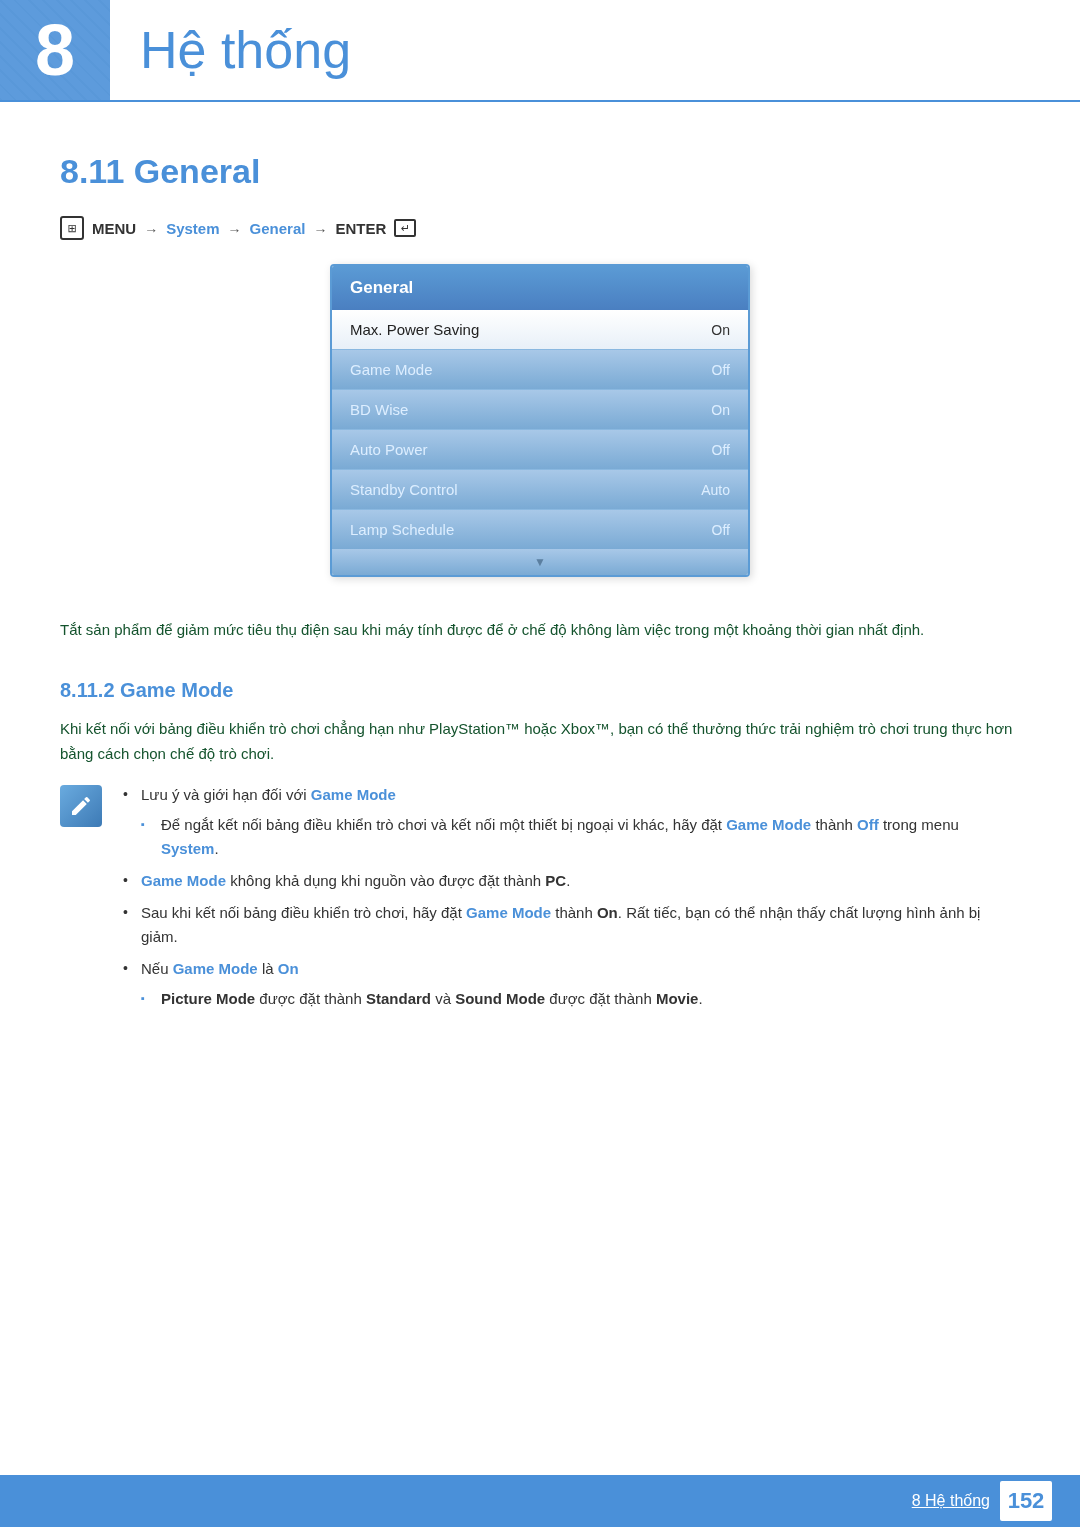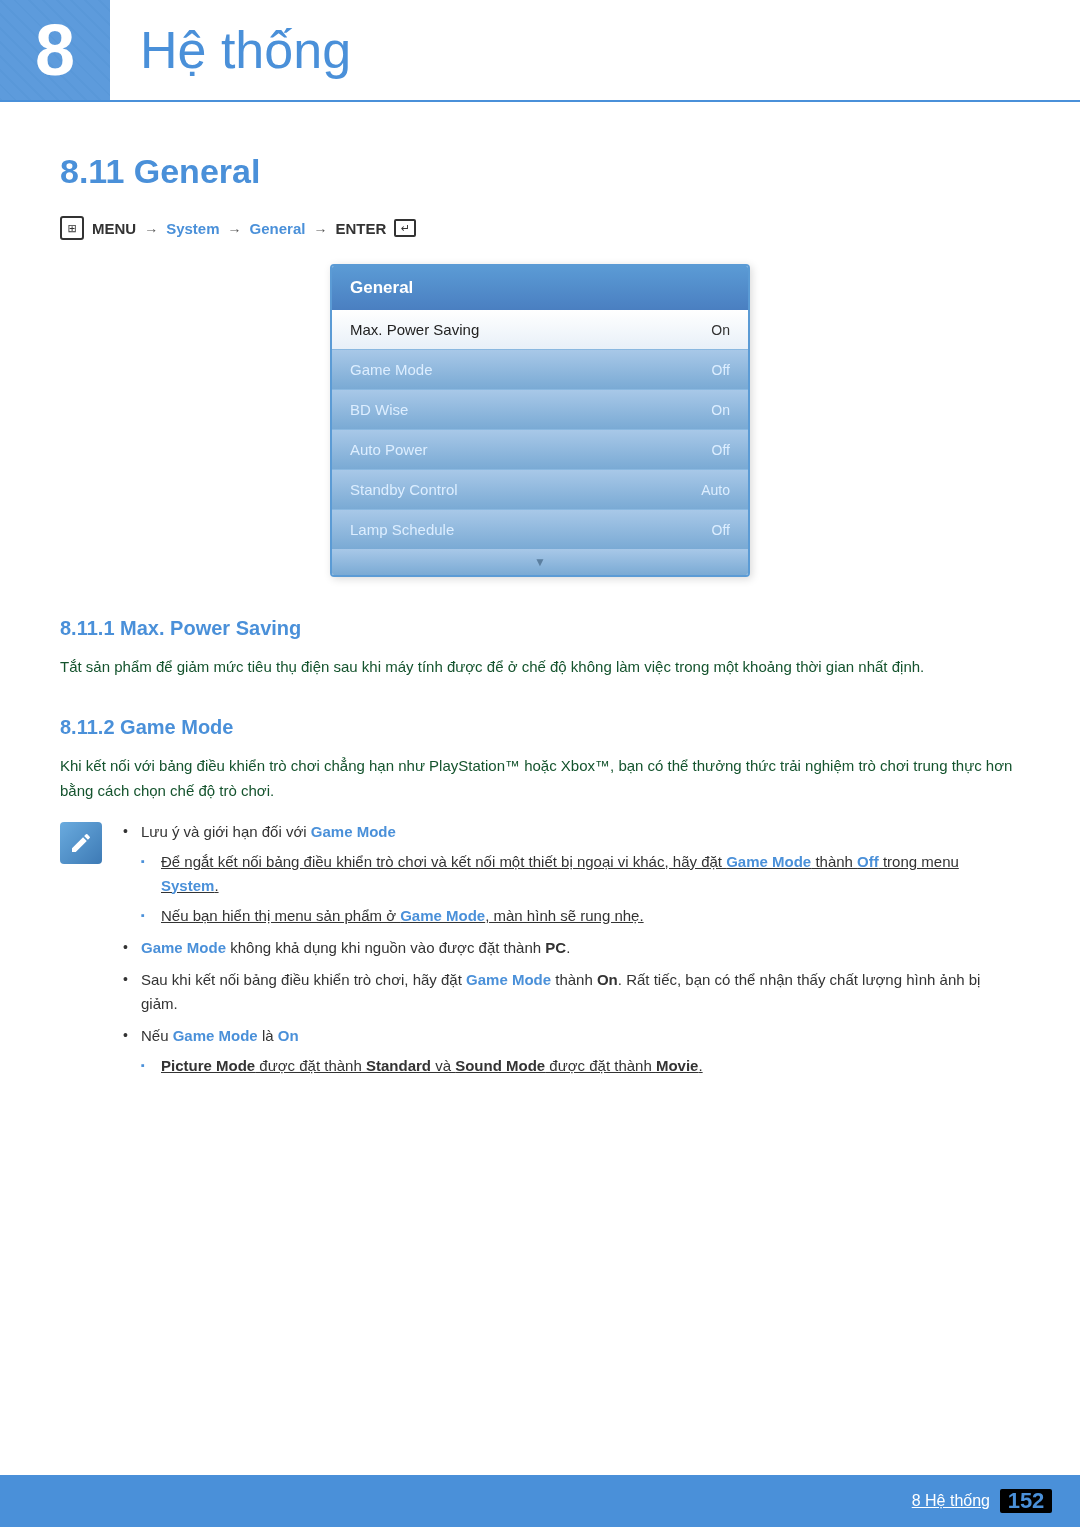--- a/index.html
+++ b/index.html
@@ -240,21 +240,20 @@
       position: absolute;
       left: 0;
       color: #333;
       font-size: 14px;
     }
 
     .sub-bullet-list {
       list-style: none;
       padding: 0;
       margin: 6px 0 0 0;
-      text-decoration: underline;
     }
     .sub-bullet-list > li {
       position: relative;
       padding-left: 20px;
       margin-bottom: 6px;
       font-size: 15px;
       line-height: 1.6;
       color: #333;
     }
     .sub-bullet-list > li::before {
@@ -279,26 +278,26 @@
       justify-content: flex-end;
       padding-right: 28px;
       gap: 10px;
     }
     .footer-text {
       color: white;
       font-size: 16px;
       text-decoration: underline;
     }
     .footer-number {
-      background: #000000;
+      background: #ffffff;
       color: #4a90d9;
       font-size: 22px;
       font-weight: bold;
       width: 52px;
-      height: 24px;
+      height: 40px;
       display: flex;
       align-items: center;
       justify-content: center;
       border-radius: 2px;
     }
 
     
     .pencil-shape {
       fill: white;
     }
@@ -358,41 +357,37 @@
           <span class="item-value">Auto</span>
         </div>
         <div class="menu-item inactive">
           <span class="item-label">Lamp Schedule</span>
           <span class="item-value">Off</span>
         </div>
       </div>
     <div class="menu-arrow">▼</div>
   </div>
 
-  <div class="subsection-title">
-    <span>8.11.1</span>&nbsp;<span>Max. Power Saving</span>
-  </div>
   <p class="body-text">Tắt sản phẩm để giảm mức tiêu thụ điện sau khi máy tính được để ở chế độ không làm việc trong một khoảng thời gian nhất định.</p>
 
   <div class="subsection-title">
     <span>8.11.2</span>&nbsp;<span>Game Mode</span>
   </div>
   <p class="body-text">Khi kết nối với bảng điều khiển trò chơi chẳng hạn như PlayStation™ hoặc Xbox™, bạn có thể thưởng thức trải nghiệm trò chơi trung thực hơn bằng cách chọn chế độ trò chơi.</p>
 
   <div class="note-box">
     <div class="note-icon">
       <svg viewBox="0 0 24 24">
         <path class="pencil-shape" d="M3 17.25V21h3.75L17.81 9.94l-3.75-3.75L3 17.25zm17.71-10.21c.39-.39.39-1.02 0-1.41l-2.34-2.34a.9959.9959 0 0 0-1.41 0l-1.83 1.83 3.75 3.75 1.83-1.83z"></path>
       </svg>
     </div>
     <div class="note-content">
       <ul class="bullet-list" id="notes-list">
       <li><span>Lưu ý và giới hạn đối với </span><span style="font-weight: bold; color: rgb(74, 144, 217);">Game Mode</span><ul class="sub-bullet-list">
               <li><span>Để ngắt kết nối bảng điều khiển trò chơi và kết nối một thiết bị ngoại vi khác, hãy đặt </span><span style="font-weight: bold; color: rgb(74, 144, 217);">Game Mode</span><span> thành </span><span style="font-weight: bold; color: rgb(74, 144, 217);">Off</span><span> trong menu </span><span style="font-weight: bold; color: rgb(74, 144, 217);">System</span><span>.</span></li>
-              <li><span>Nếu bạn hiển thị menu sản phẩm ở </span><span style="font-weight: bold; color: rgb(74, 144, 217);">Game Mode</span><span>, màn hình sẽ rung nhẹ.</span></li>
             </ul></li>
           <li><span style="font-weight: bold; color: rgb(74, 144, 217);">Game Mode</span><span> không khả dụng khi nguồn vào được đặt thành </span><span style="font-weight: bold; color: rgb(51, 51, 51);">PC</span><span>.</span></li>
           <li><span>Sau khi kết nối bảng điều khiển trò chơi, hãy đặt </span><span style="font-weight: bold; color: rgb(74, 144, 217);">Game Mode</span><span> thành </span><span style="font-weight: bold; color: rgb(51, 51, 51);">On</span><span>. Rất tiếc, bạn có thể nhận thấy chất lượng hình ảnh bị giảm.</span></li>
           <li><span>Nếu </span><span style="font-weight: bold; color: rgb(74, 144, 217);">Game Mode</span><span> là </span><span style="font-weight: bold; color: rgb(74, 144, 217);">On</span><ul class="sub-bullet-list">
               <li><span style="font-weight: bold; color: rgb(51, 51, 51);">Picture Mode</span><span> được đặt thành </span><span style="font-weight: bold; color: rgb(51, 51, 51);">Standard</span><span> và </span><span style="font-weight: bold; color: rgb(51, 51, 51);">Sound Mode</span><span> được đặt thành </span><span style="font-weight: bold; color: rgb(51, 51, 51);">Movie</span><span>.</span></li>
             </ul></li>
         </ul>
     </div>
   </div>
 

